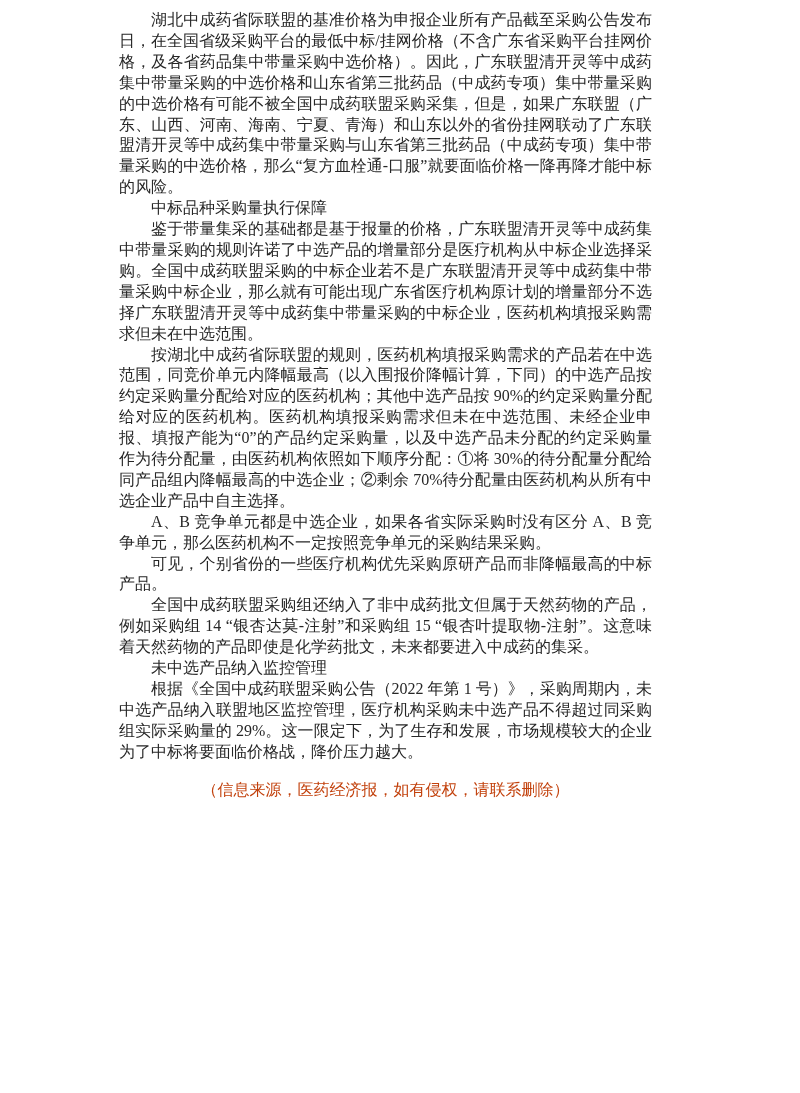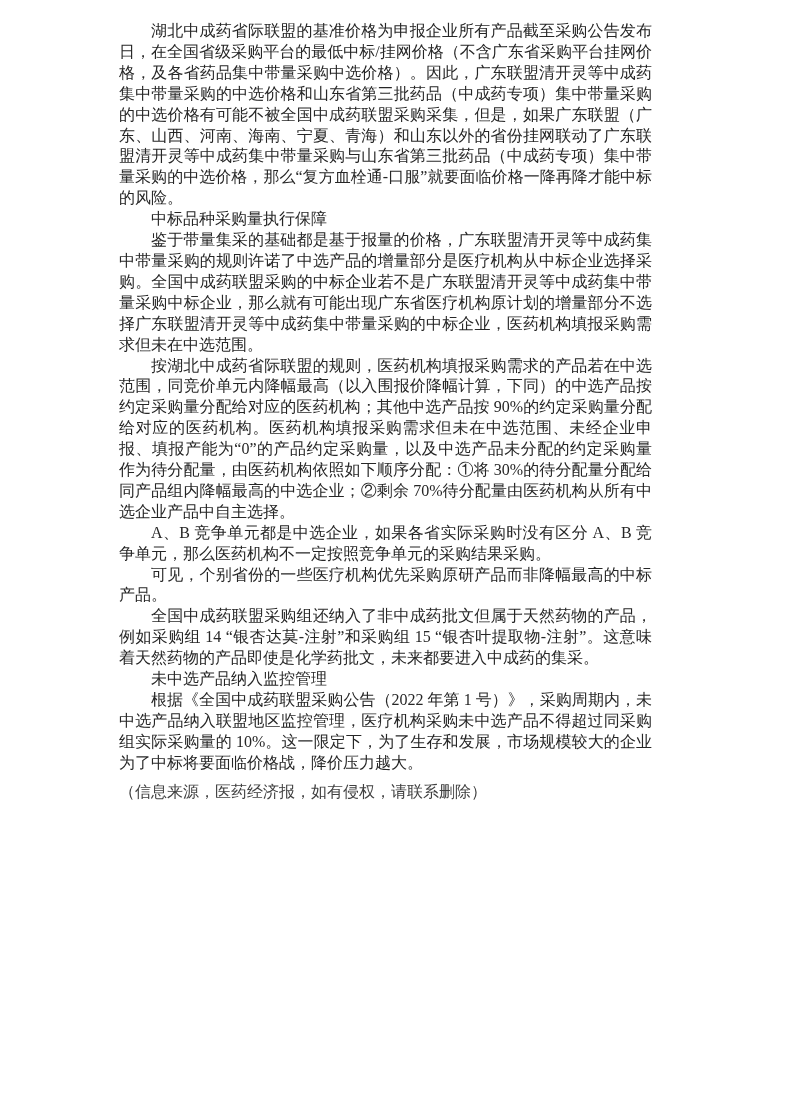--- a/index.html
+++ b/index.html
@@ -9,45 +9,46 @@
   }
   body {
     width: 800px;
     height: 1093px;
     overflow: hidden;
     font-family: "Liberation Serif", "DejaVu Serif", serif;
   }
   .article {
     box-sizing: border-box;
     width: 764px;
-    padding: 21px 112px 0 119px;
+    padding: 10px 112px 0 119px;
     color: #262626;
     font-size: 16px;
     line-height: 20.9px;
     text-align: justify;
     text-justify: inter-character;
   }
   .article p {
     margin: 0;
     text-indent: 2em;
     word-break: break-all;
   }
   .article p.attribution {
-    margin-top: 8px;
+    margin-top: 17px;
     text-indent: 0;
-    color: #404040;
+    text-align: center;
+    color: #c2410c;
   }
 </style>
 </head>
 <body>
 
 <div class="article">
   <p>湖北中成药省际联盟的基准价格为申报企业所有产品截至采购公告发布日，在全国省级采购平台的最低中标/挂网价格（不含广东省采购平台挂网价格，及各省药品集中带量采购中选价格）。因此，广东联盟清开灵等中成药集中带量采购的中选价格和山东省第三批药品（中成药专项）集中带量采购的中选价格有可能不被全国中成药联盟采购采集，但是，如果广东联盟（广东、山西、河南、海南、宁夏、青海）和山东以外的省份挂网联动了广东联盟清开灵等中成药集中带量采购与山东省第三批药品（中成药专项）集中带量采购的中选价格，那么“复方血栓通-口服”就要面临价格一降再降才能中标的风险。</p>
   <p>中标品种采购量执行保障</p>
   <p>鉴于带量集采的基础都是基于报量的价格，广东联盟清开灵等中成药集中带量采购的规则许诺了中选产品的增量部分是医疗机构从中标企业选择采购。全国中成药联盟采购的中标企业若不是广东联盟清开灵等中成药集中带量采购中标企业，那么就有可能出现广东省医疗机构原计划的增量部分不选择广东联盟清开灵等中成药集中带量采购的中标企业，医药机构填报采购需求但未在中选范围。</p>
   <p>按湖北中成药省际联盟的规则，医药机构填报采购需求的产品若在中选范围，同竞价单元内降幅最高（以入围报价降幅计算，下同）的中选产品按约定采购量分配给对应的医药机构；其他中选产品按 90%的约定采购量分配给对应的医药机构。医药机构填报采购需求但未在中选范围、未经企业申报、填报产能为“0”的产品约定采购量，以及中选产品未分配的约定采购量作为待分配量，由医药机构依照如下顺序分配：①将 30%的待分配量分配给同产品组内降幅最高的中选企业；②剩余 70%待分配量由医药机构从所有中选企业产品中自主选择。</p>
   <p>A、B 竞争单元都是中选企业，如果各省实际采购时没有区分 A、B 竞争单元，那么医药机构不一定按照竞争单元的采购结果采购。</p>
   <p>可见，个别省份的一些医疗机构优先采购原研产品而非降幅最高的中标产品。</p>
   <p>全国中成药联盟采购组还纳入了非中成药批文但属于天然药物的产品，例如采购组 14 “银杏达莫-注射”和采购组 15 “银杏叶提取物-注射”。这意味着天然药物的产品即使是化学药批文，未来都要进入中成药的集采。</p>
   <p>未中选产品纳入监控管理</p>
-  <p>根据《全国中成药联盟采购公告（2022 年第 1 号）》，采购周期内，未中选产品纳入联盟地区监控管理，医疗机构采购未中选产品不得超过同采购组实际采购量的 10%。这一限定下，为了生存和发展，市场规模较大的企业为了中标将要面临价格战，降价压力越大。</p>
+  <p>根据《全国中成药联盟采购公告（2022 年第 1 号）》，采购周期内，未中选产品纳入联盟地区监控管理，医疗机构采购未中选产品不得超过同采购组实际采购量的 29%。这一限定下，为了生存和发展，市场规模较大的企业为了中标将要面临价格战，降价压力越大。</p>
   <p class="attribution">（信息来源，医药经济报，如有侵权，请联系删除）</p>
 </div>
 
 </body></html>

